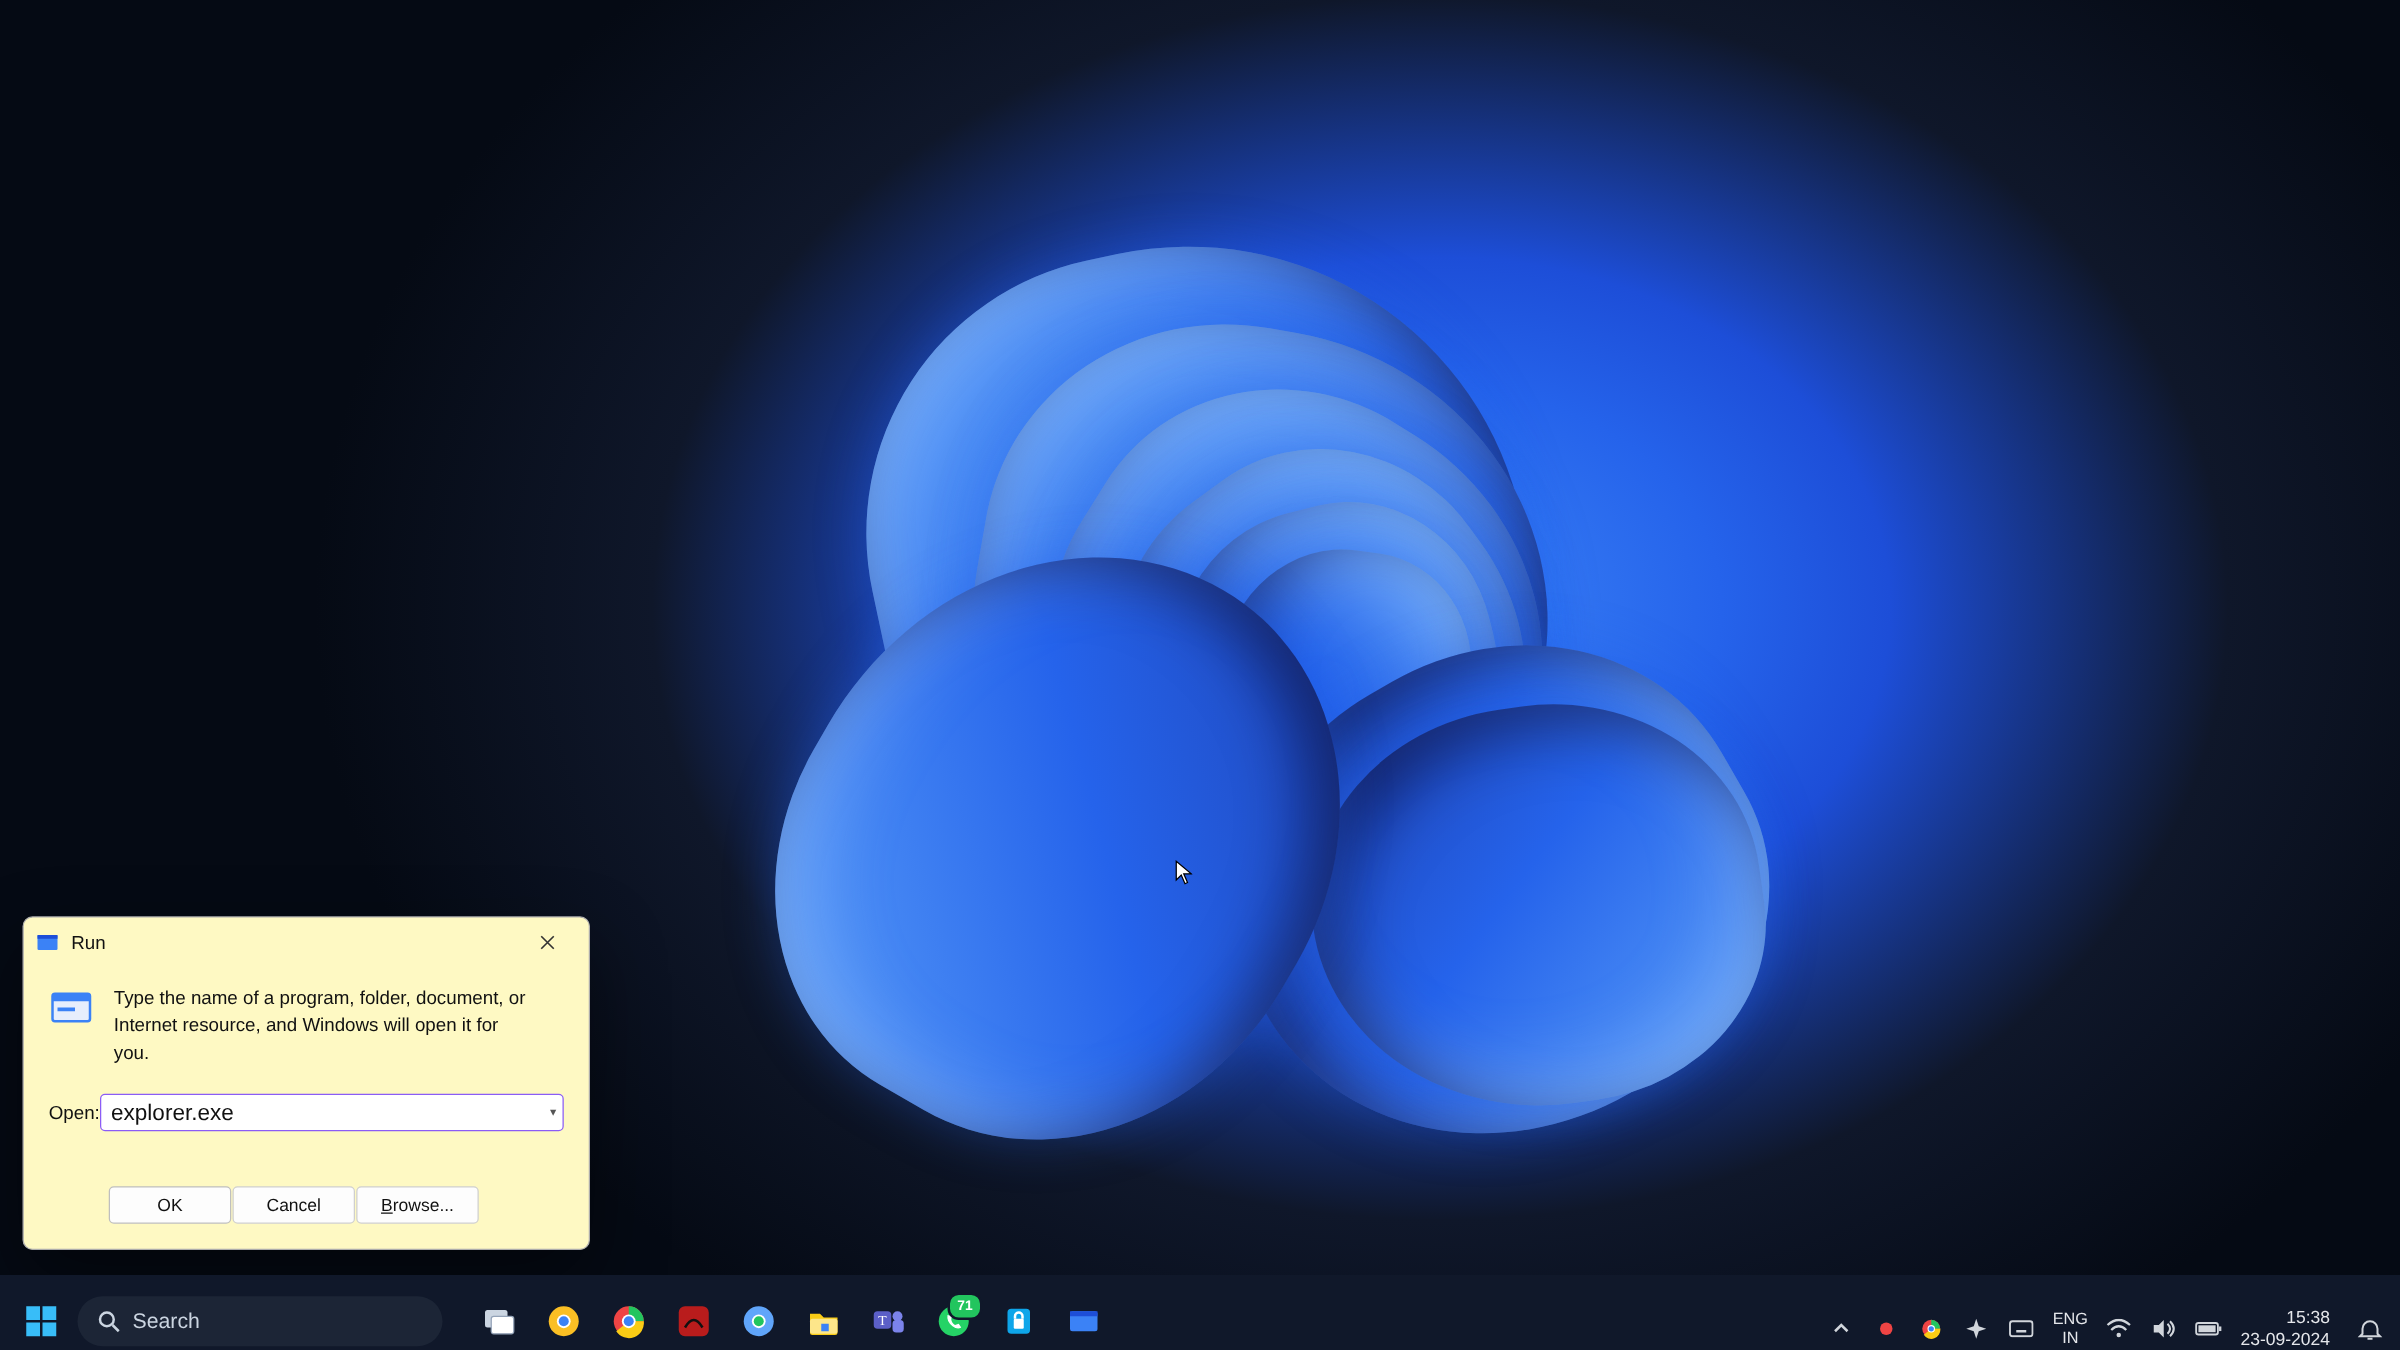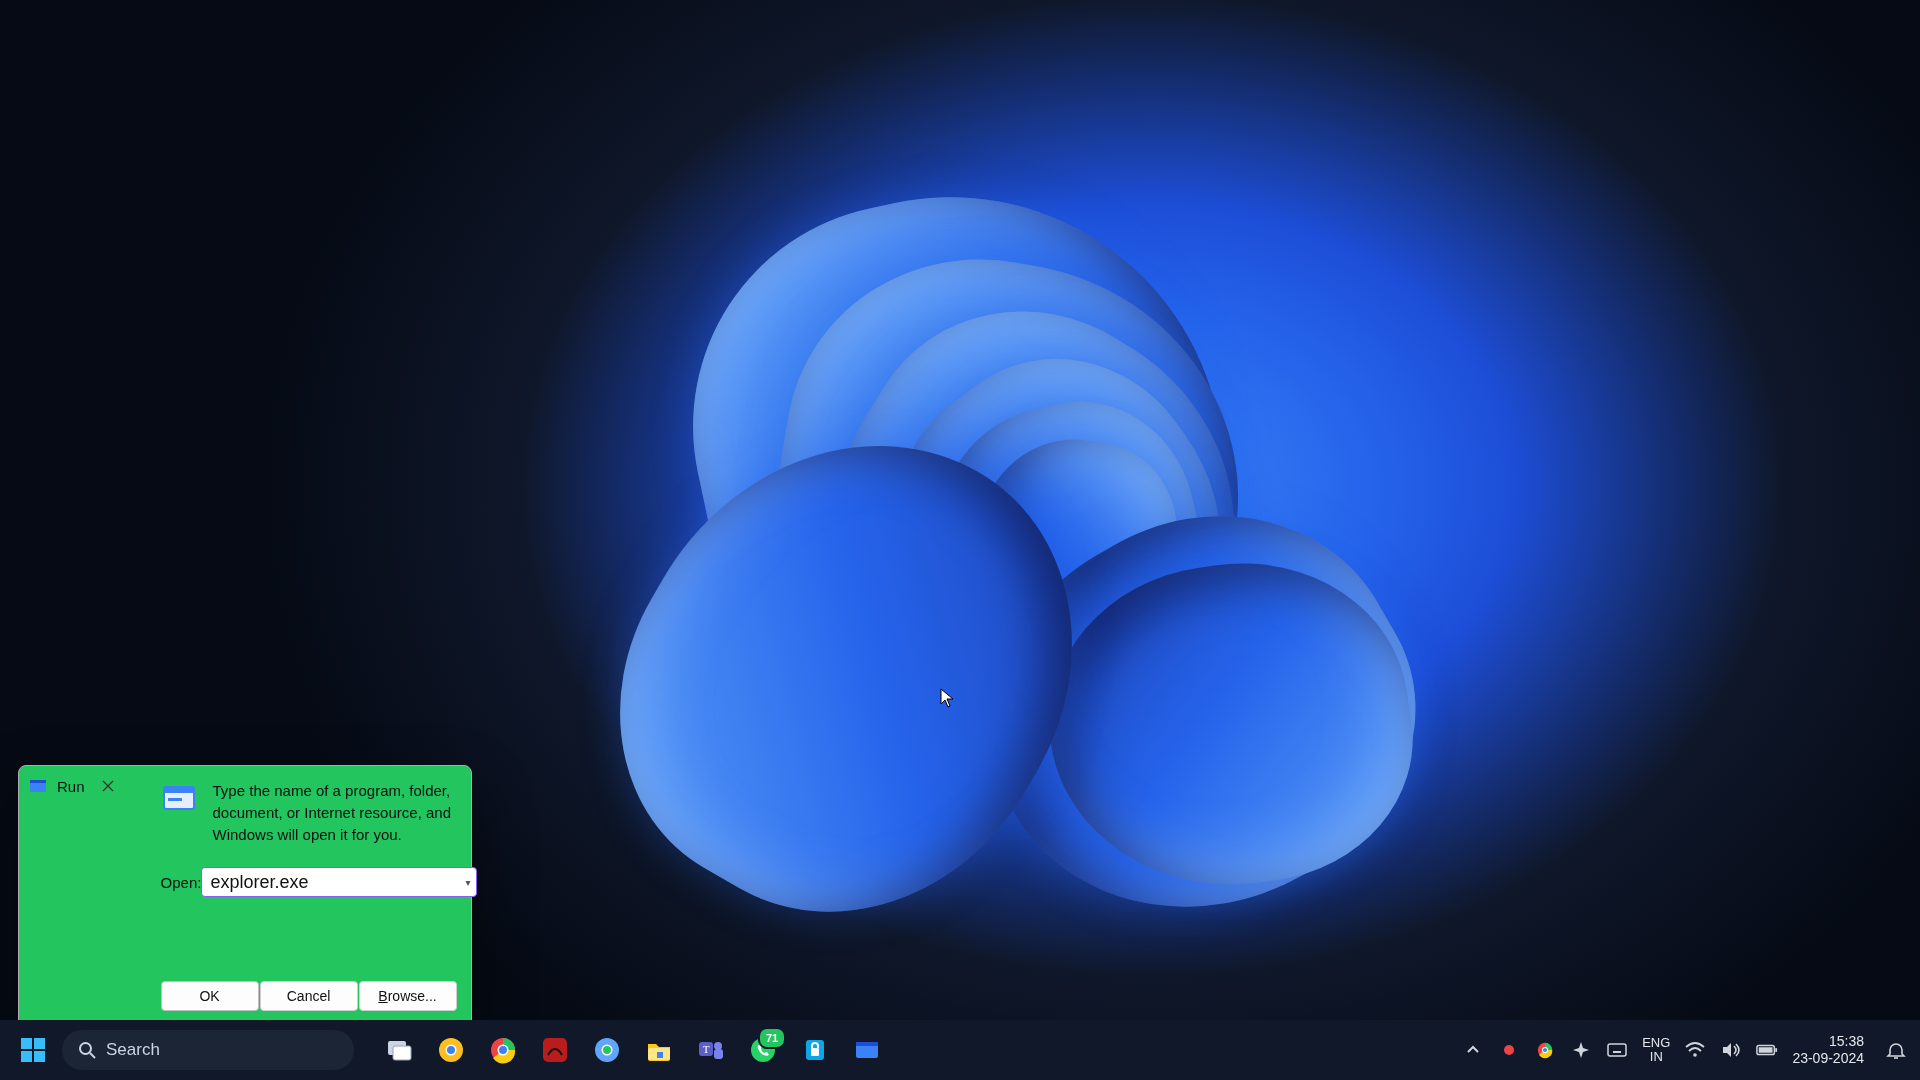--- a/index.html
+++ b/index.html
@@ -17,42 +17,42 @@
   .p3{width:400px;height:380px;left:430px;top:280px;transform:rotate(32deg)}
   .p4{width:340px;height:320px;left:480px;top:330px;transform:rotate(54deg)}
   .p5{width:280px;height:260px;left:520px;top:370px;transform:rotate(76deg)}
   .p6{width:220px;height:200px;left:555px;top:405px;transform:rotate(98deg)}
   .p7{width:420px;height:380px;left:580px;top:480px;transform:rotate(150deg)}
   .p8{width:360px;height:320px;left:640px;top:520px;transform:rotate(172deg)}
   .p9{width:480px;height:420px;left:200px;top:420px;transform:rotate(-60deg)}
   
   .cursor{position:absolute;left:940px;top:688px;width:14px;height:20px}
   
-  .run-dialog{position:absolute;left:18px;bottom:48px;width:452px;height:265px;background:#22c55e;
-    border:1px solid #adadad;border-radius:8px;box-shadow:0 25px 60px rgba(0,0,0,.45);display:flex;flex-direction:row}
+  .run-dialog{position:absolute;left:18px;bottom:80px;width:452px;height:265px;background:#fef9c3;
+    border:1px solid #adadad;border-radius:8px;box-shadow:0 25px 60px rgba(0,0,0,.45);display:flex;flex-direction:column}
   .run-title{display:flex;align-items:center;height:40px;padding:0 10px}
   .run-title .ticon{width:18px;height:18px;margin-right:10px;display:flex;align-items:center;justify-content:center}
   .run-title .tlabel{font-size:15px;color:#111}
   .run-title .tclose{margin-left:auto;width:46px;height:30px;display:flex;align-items:center;justify-content:center;border-radius:4px;color:#333}
   .run-body{padding:8px 20px 0 20px;display:flex;flex-direction:column;flex:1}
   .run-desc{display:flex;gap:16px;margin:6px 0 16px 0}
   .run-desc .dicon{width:36px;height:36px;flex:none;display:flex;align-items:center;justify-content:center}
   .run-desc .dtext{font-size:15px;line-height:1.45;color:#111;max-width:340px}
   .run-open{display:flex;align-items:center;margin-top:6px}
   .run-open label{font-size:15px;color:#111}
   .run-open .combo{flex:1;position:relative}
   .run-open input{width:100%;box-sizing:border-box;height:30px;padding:2px 26px 2px 8px;font-size:18px;
     border:1px solid #8b5cf6;border-radius:4px;outline:none;background:#fff;color:#111}
   .run-open .chev{position:absolute;right:6px;top:50%;transform:translateY(-50%);color:#555;pointer-events:none;font-size:10px}
   .run-buttons{margin-top:auto;display:flex;gap:1px;justify-content:center;padding:18px 20px 20px 0}
   .run-buttons button{width:98px;height:30px;font-size:14px;border:1px solid #cfcfcf;border-radius:4px;background:#fdfdfd;color:#111;cursor:pointer}
   .run-buttons button:first-child{border-color:#bfbfbf}
   .ul{text-decoration:underline}
   
-  .taskbar{position:absolute;left:0;right:0;bottom:0;height:60px;background:#10182a;display:flex;align-items:center;
+  .taskbar{position:absolute;left:0;right:0;bottom:0;height:60px;background:#10182a;display:flex;align-items:flex-end;
     padding:0 10px;color:#e5e7eb}
   .tb-left{display:flex;align-items:center;gap:6px}
   .start{width:46px;height:46px;display:flex;align-items:center;justify-content:center;border-radius:6px}
   .search{display:flex;align-items:center;gap:10px;width:260px;height:40px;border-radius:20px;background:#1c2536;
     padding:0 16px;color:#cbd5e1;font-size:17px}
   .tb-apps{display:flex;align-items:center;gap:10px;margin-left:18px}
   .app{width:42px;height:42px;border-radius:6px;display:flex;align-items:center;justify-content:center;position:relative}
   .app svg{width:30px;height:30px}
   .badge{position:absolute;top:-2px;right:-2px;min-width:18px;height:18px;border-radius:9px;background:#22c55e;color:#fff;
     font-size:11px;font-weight:700;display:flex;align-items:center;justify-content:center;padding:0 3px;border:2px solid #10182a}

